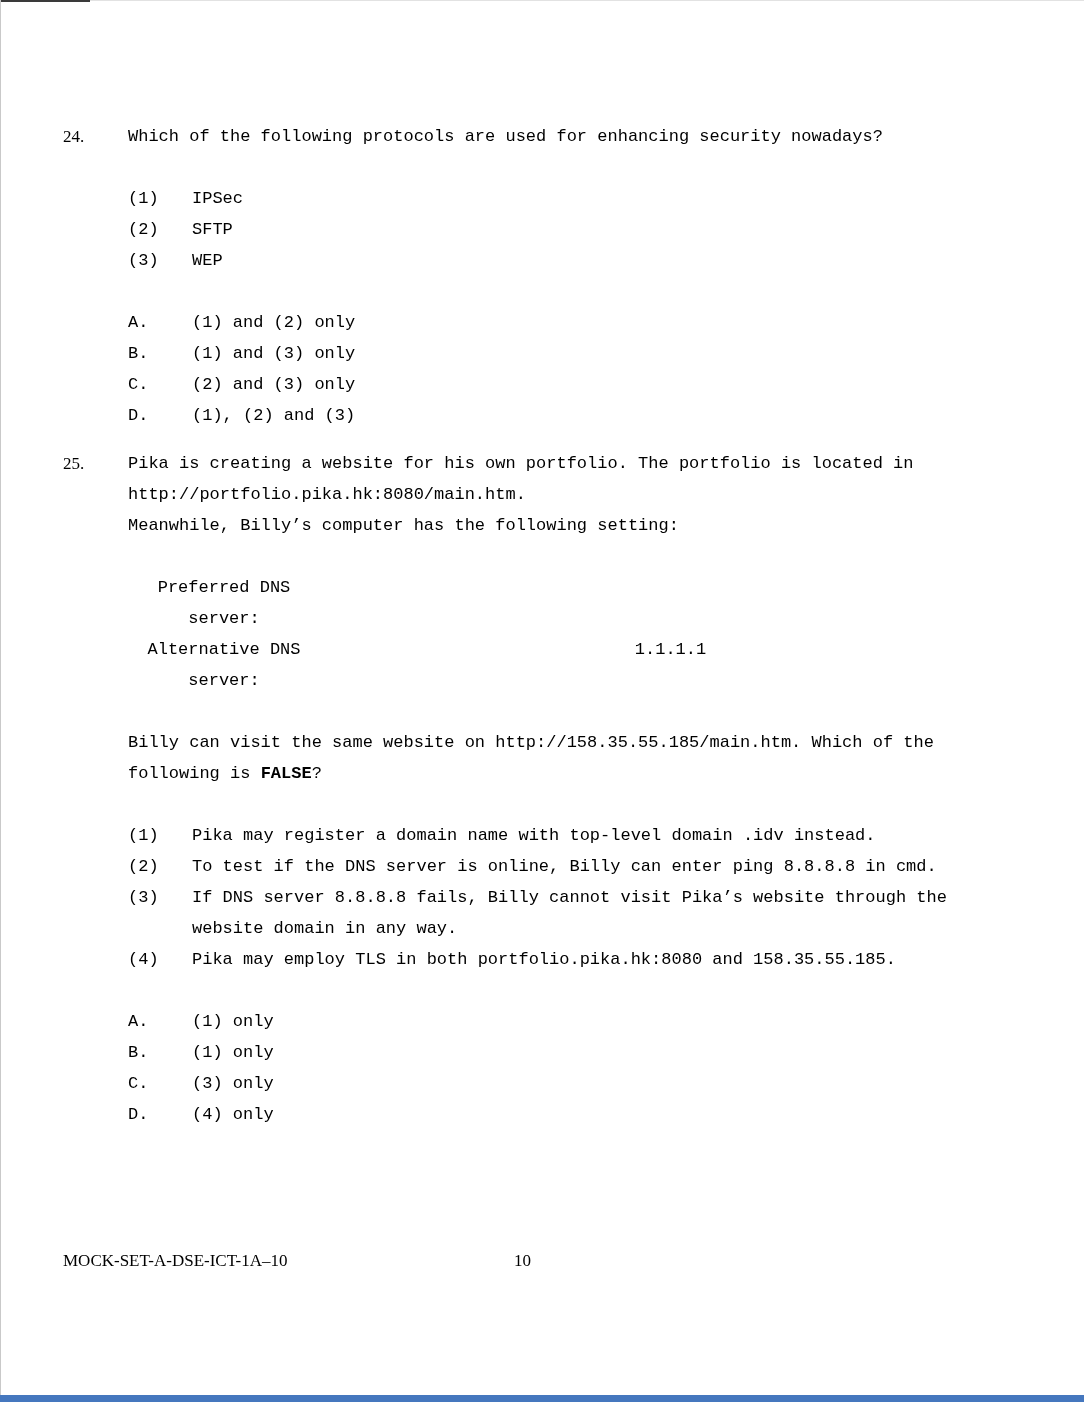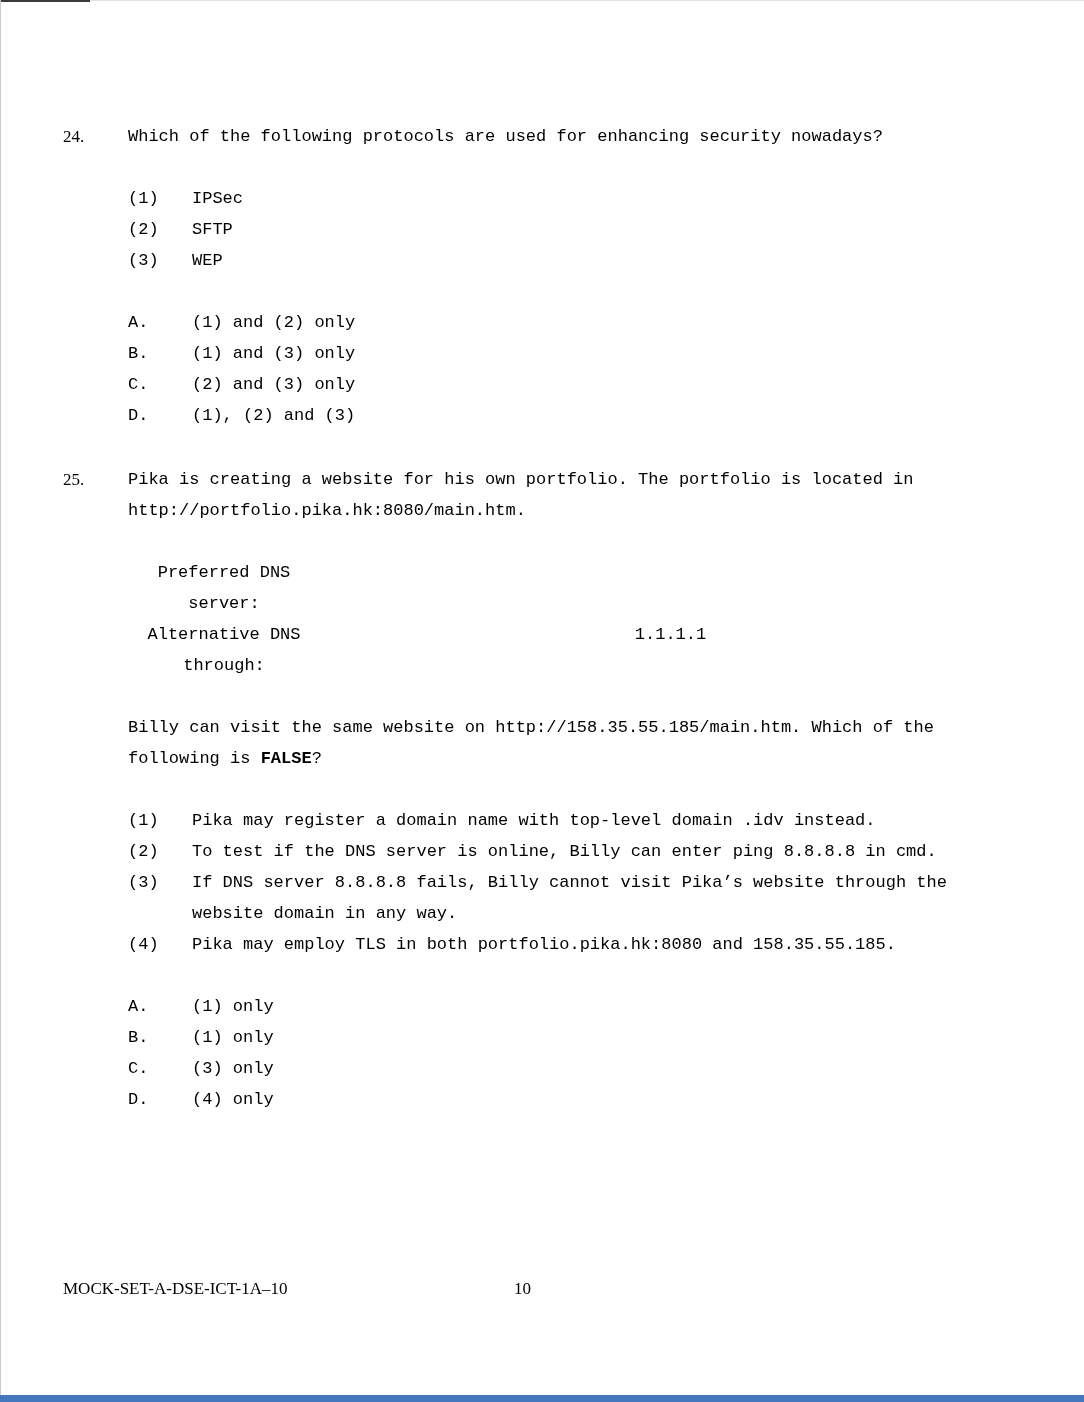--- a/index.html
+++ b/index.html
@@ -32,21 +32,21 @@
   .content {
     position: absolute;
     top: 121px; left: 0; right: 0;
   }
   .question {
     display: grid;
     grid-template-columns: 65px 1fr;
     padding: 0 63px 0 63px;
     align-items: start;
   }
-  .question + .question { margin-top: 33px; }
+  .question + .question { margin-top: 17px; }
   .qnum { line-height: 31px; }
   .qcontent { line-height: 31px; font-family: Liberation Mono, monospace; }
   .line { margin: 0; line-height: 31px; }
   .block { margin-top: 31px; }
   .row {
     display: grid;
     grid-template-columns: 64px 1fr;
     line-height: 31px;
   }
   .dns-row {
@@ -54,21 +54,20 @@
     grid-template-columns: 192px 1fr;
     line-height: 31px;
     text-align: center;
   }
   .bold { font-weight: bold; }
   .footer {
     position: absolute;
     top: 1245px; left: 0; right: 0;
     height: 31px;
     line-height: 31px;
-    margin-top: 28px;
   }
   .footer-code { position: absolute; left: 63px; }
   .footer-page { position: absolute; left: 514px; text-align: center; }
 </style>
 </head>
 <body>
 
 <div class="page-edge-top"></div>
 <div class="page-edge-top-dark"></div>
 <div class="page-edge-left"></div>
@@ -113,27 +112,28 @@
           <span>(1), (2) and (3)</span>
         </div>
       </div>
     </div>
   </section>
 
   <section class="question">
     <div class="qnum">25.</div>
     <div class="qcontent">
       <p class="line">Pika is creating a website for his own portfolio. The portfolio is located in http://portfolio.pika.hk:8080/main.htm.</p>
+      <p class="line">Meanwhile, Billy’s computer has the following setting:</p>
 
       <div class="block">
         <div class="dns-row">
           <span>Preferred DNS server:</span>
         </div>
         <div class="dns-row">
-          <span>Alternative DNS through:</span>
+          <span>Alternative DNS server:</span>
           <span>1.1.1.1</span>
         </div>
       </div>
 
       <p class="line block"><span>Billy can visit the same website on http://158.35.55.185/main.htm. Which of the following is </span><span class="bold">FALSE</span><span>?</span></p>
 
       <div class="block">
         <div class="row">
           <span>(1)</span>
           <span>Pika may register a domain name with top-level domain .idv instead.</span>

